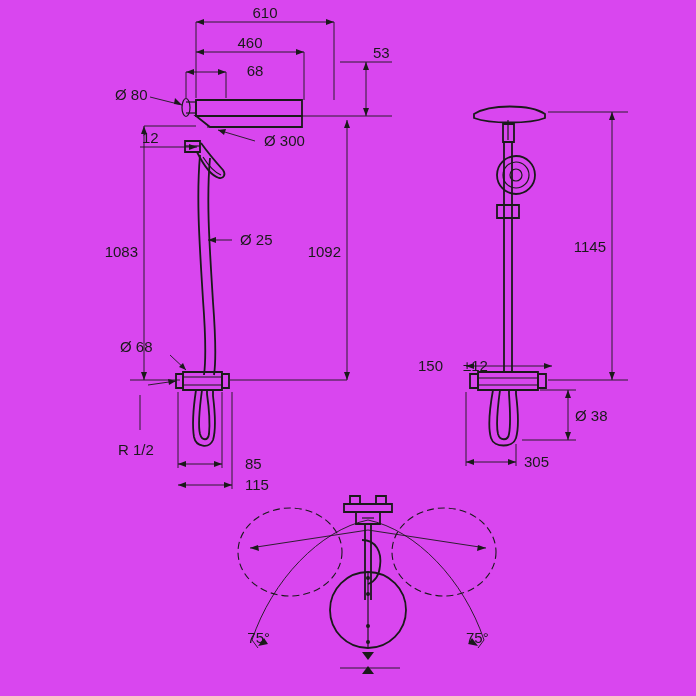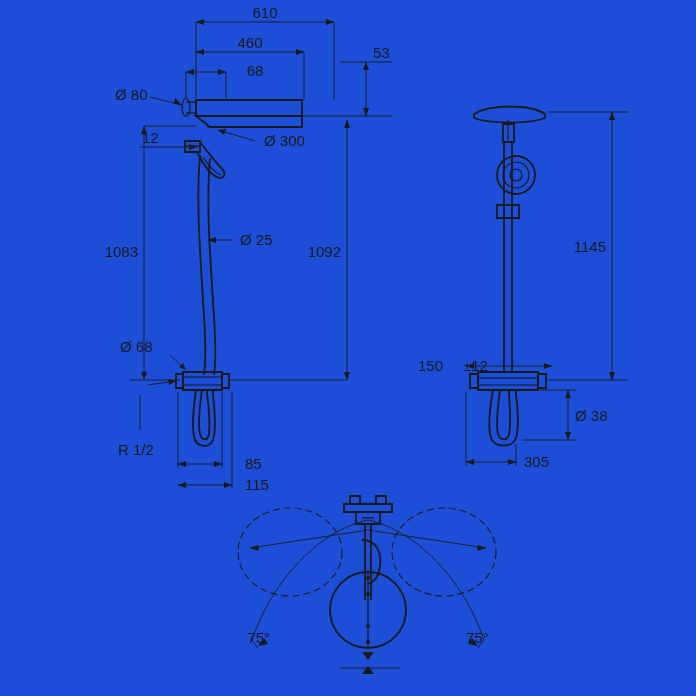--- a/index.html
+++ b/index.html
@@ -10,21 +10,21 @@
   body {
     width: 696px;
     height: 696px;
     font-family: "Liberation Sans", sans-serif;
     overflow: hidden;
   }
   #drawing-root {
     position: relative;
     width: 696px;
     height: 696px;
-    background: #1d4ed8;
+    background: #d946ef;
   }
   svg#tech-drawing {
     display: block;
     width: 696px;
     height: 696px;
   }
   .dim-label {
     font-family: "Liberation Sans", sans-serif;
     font-size: 15px;
     fill: #1a1a1a;

